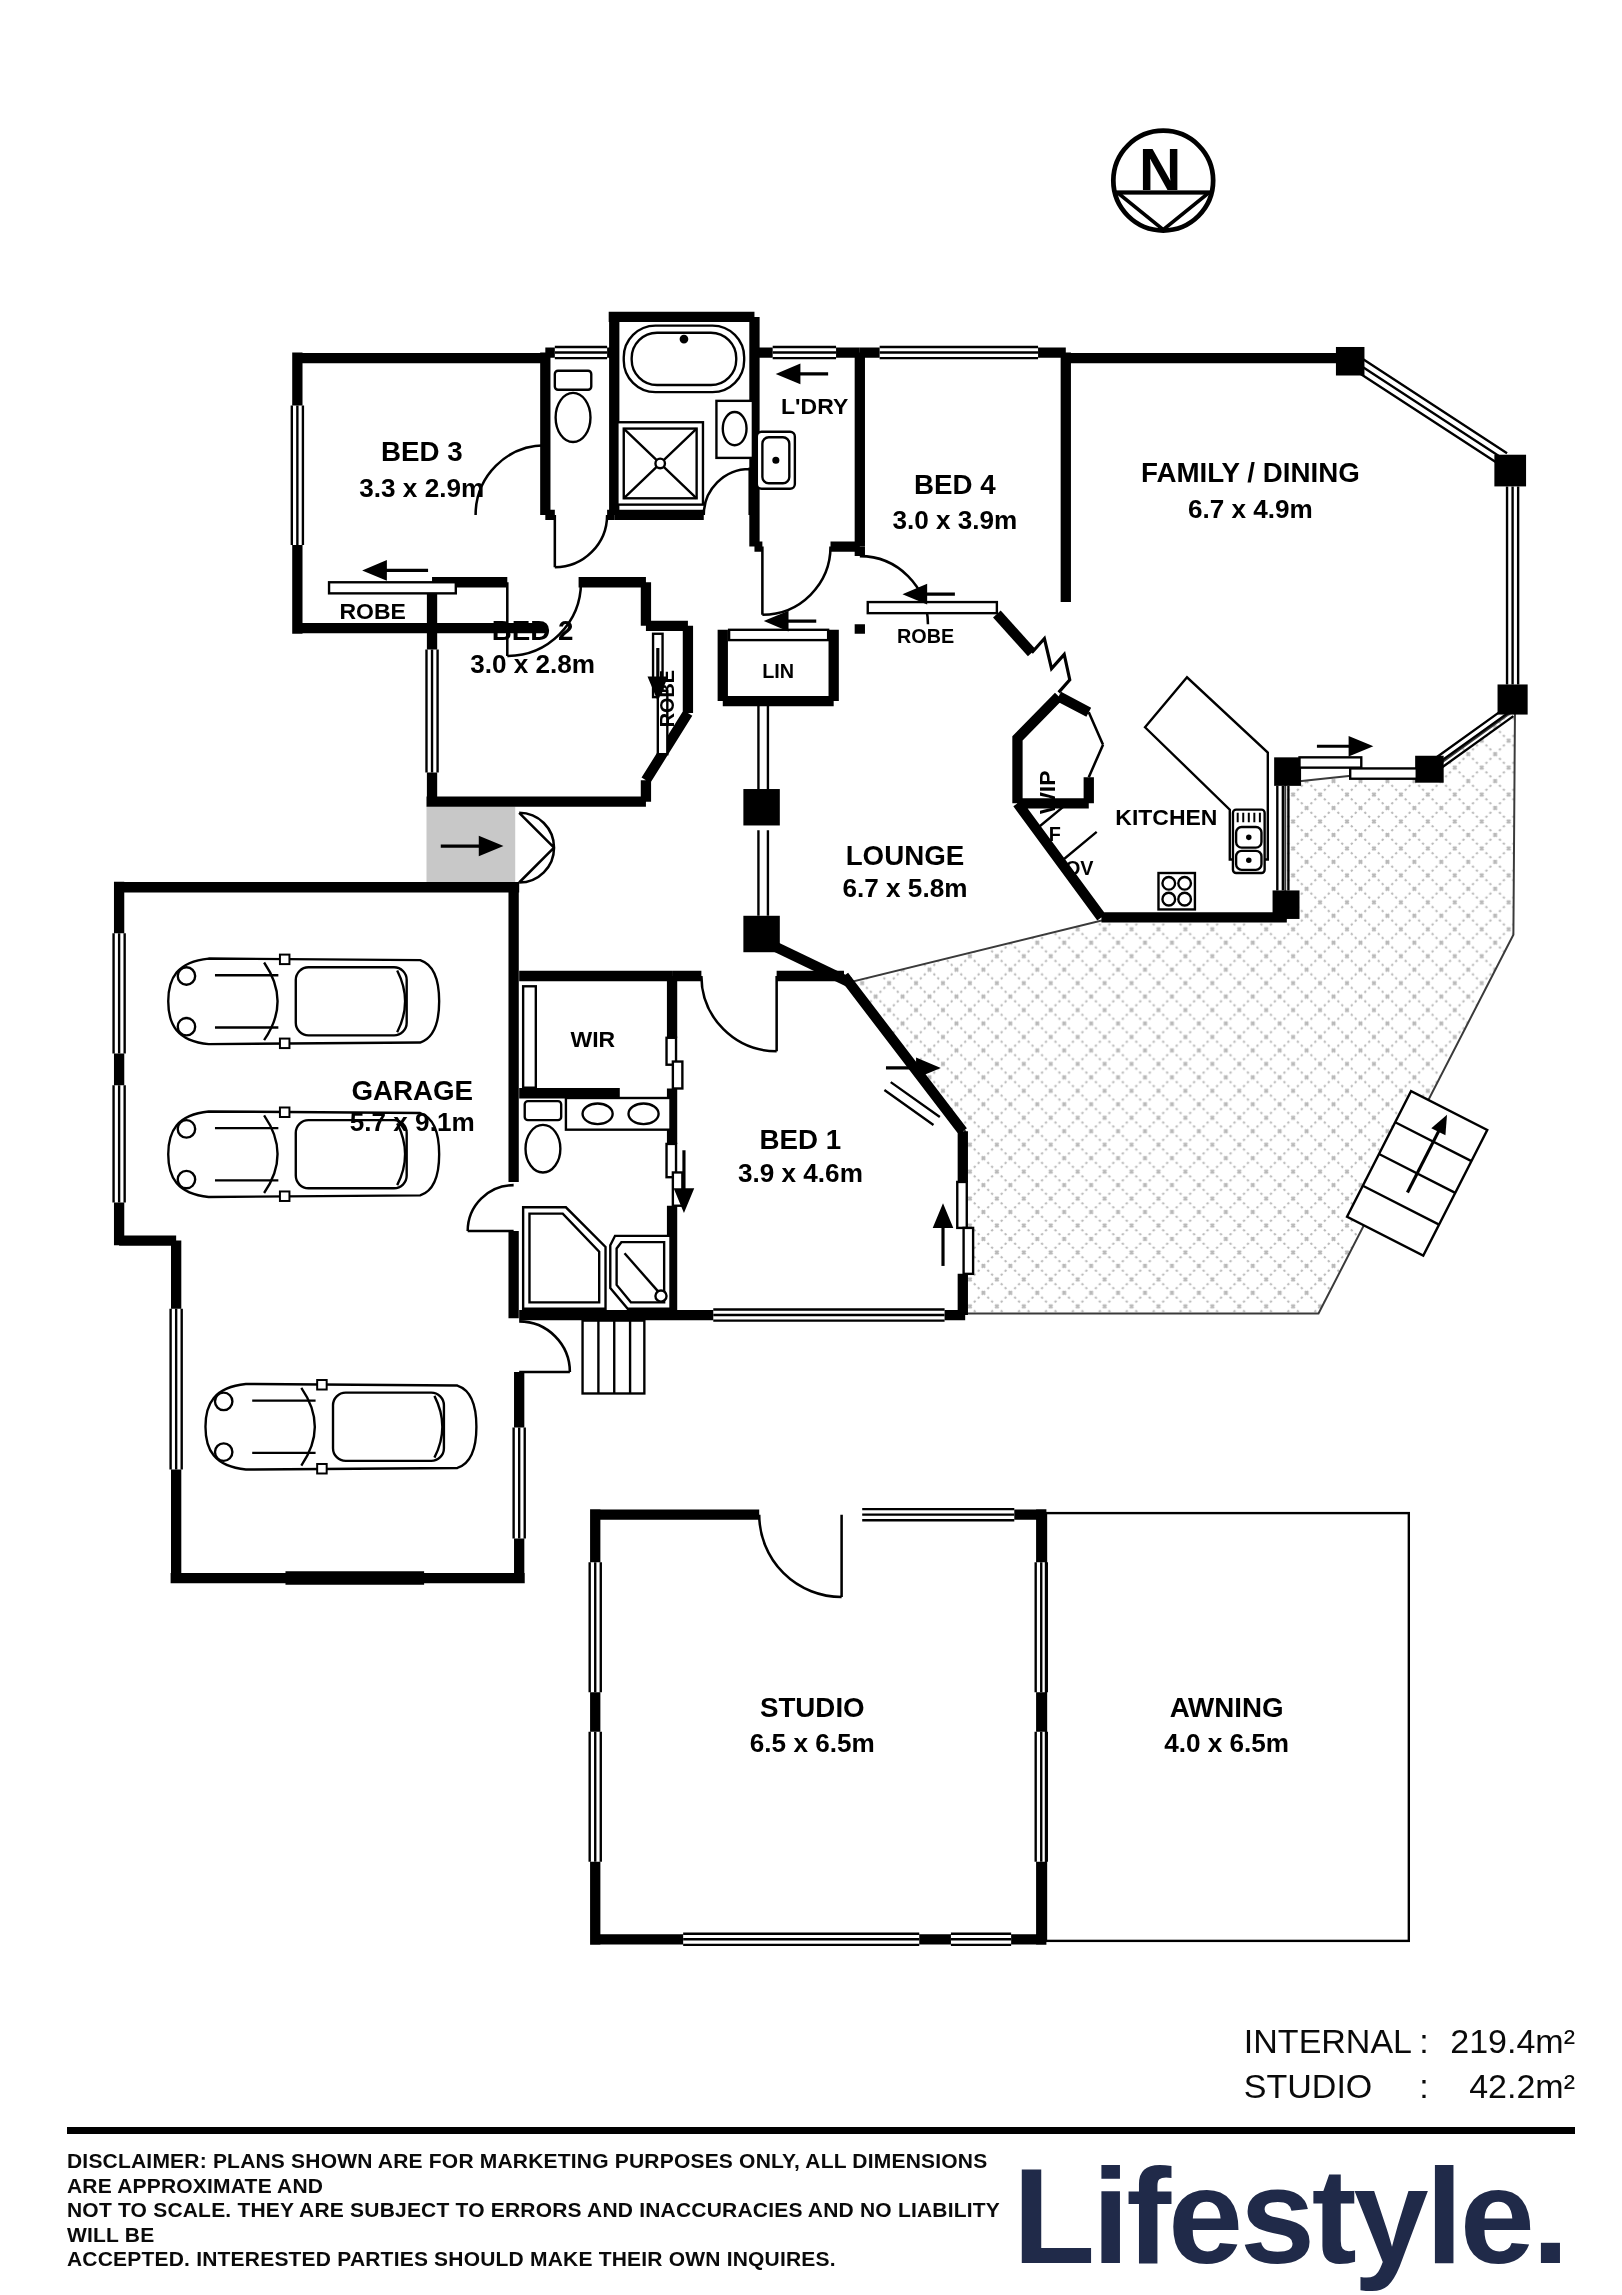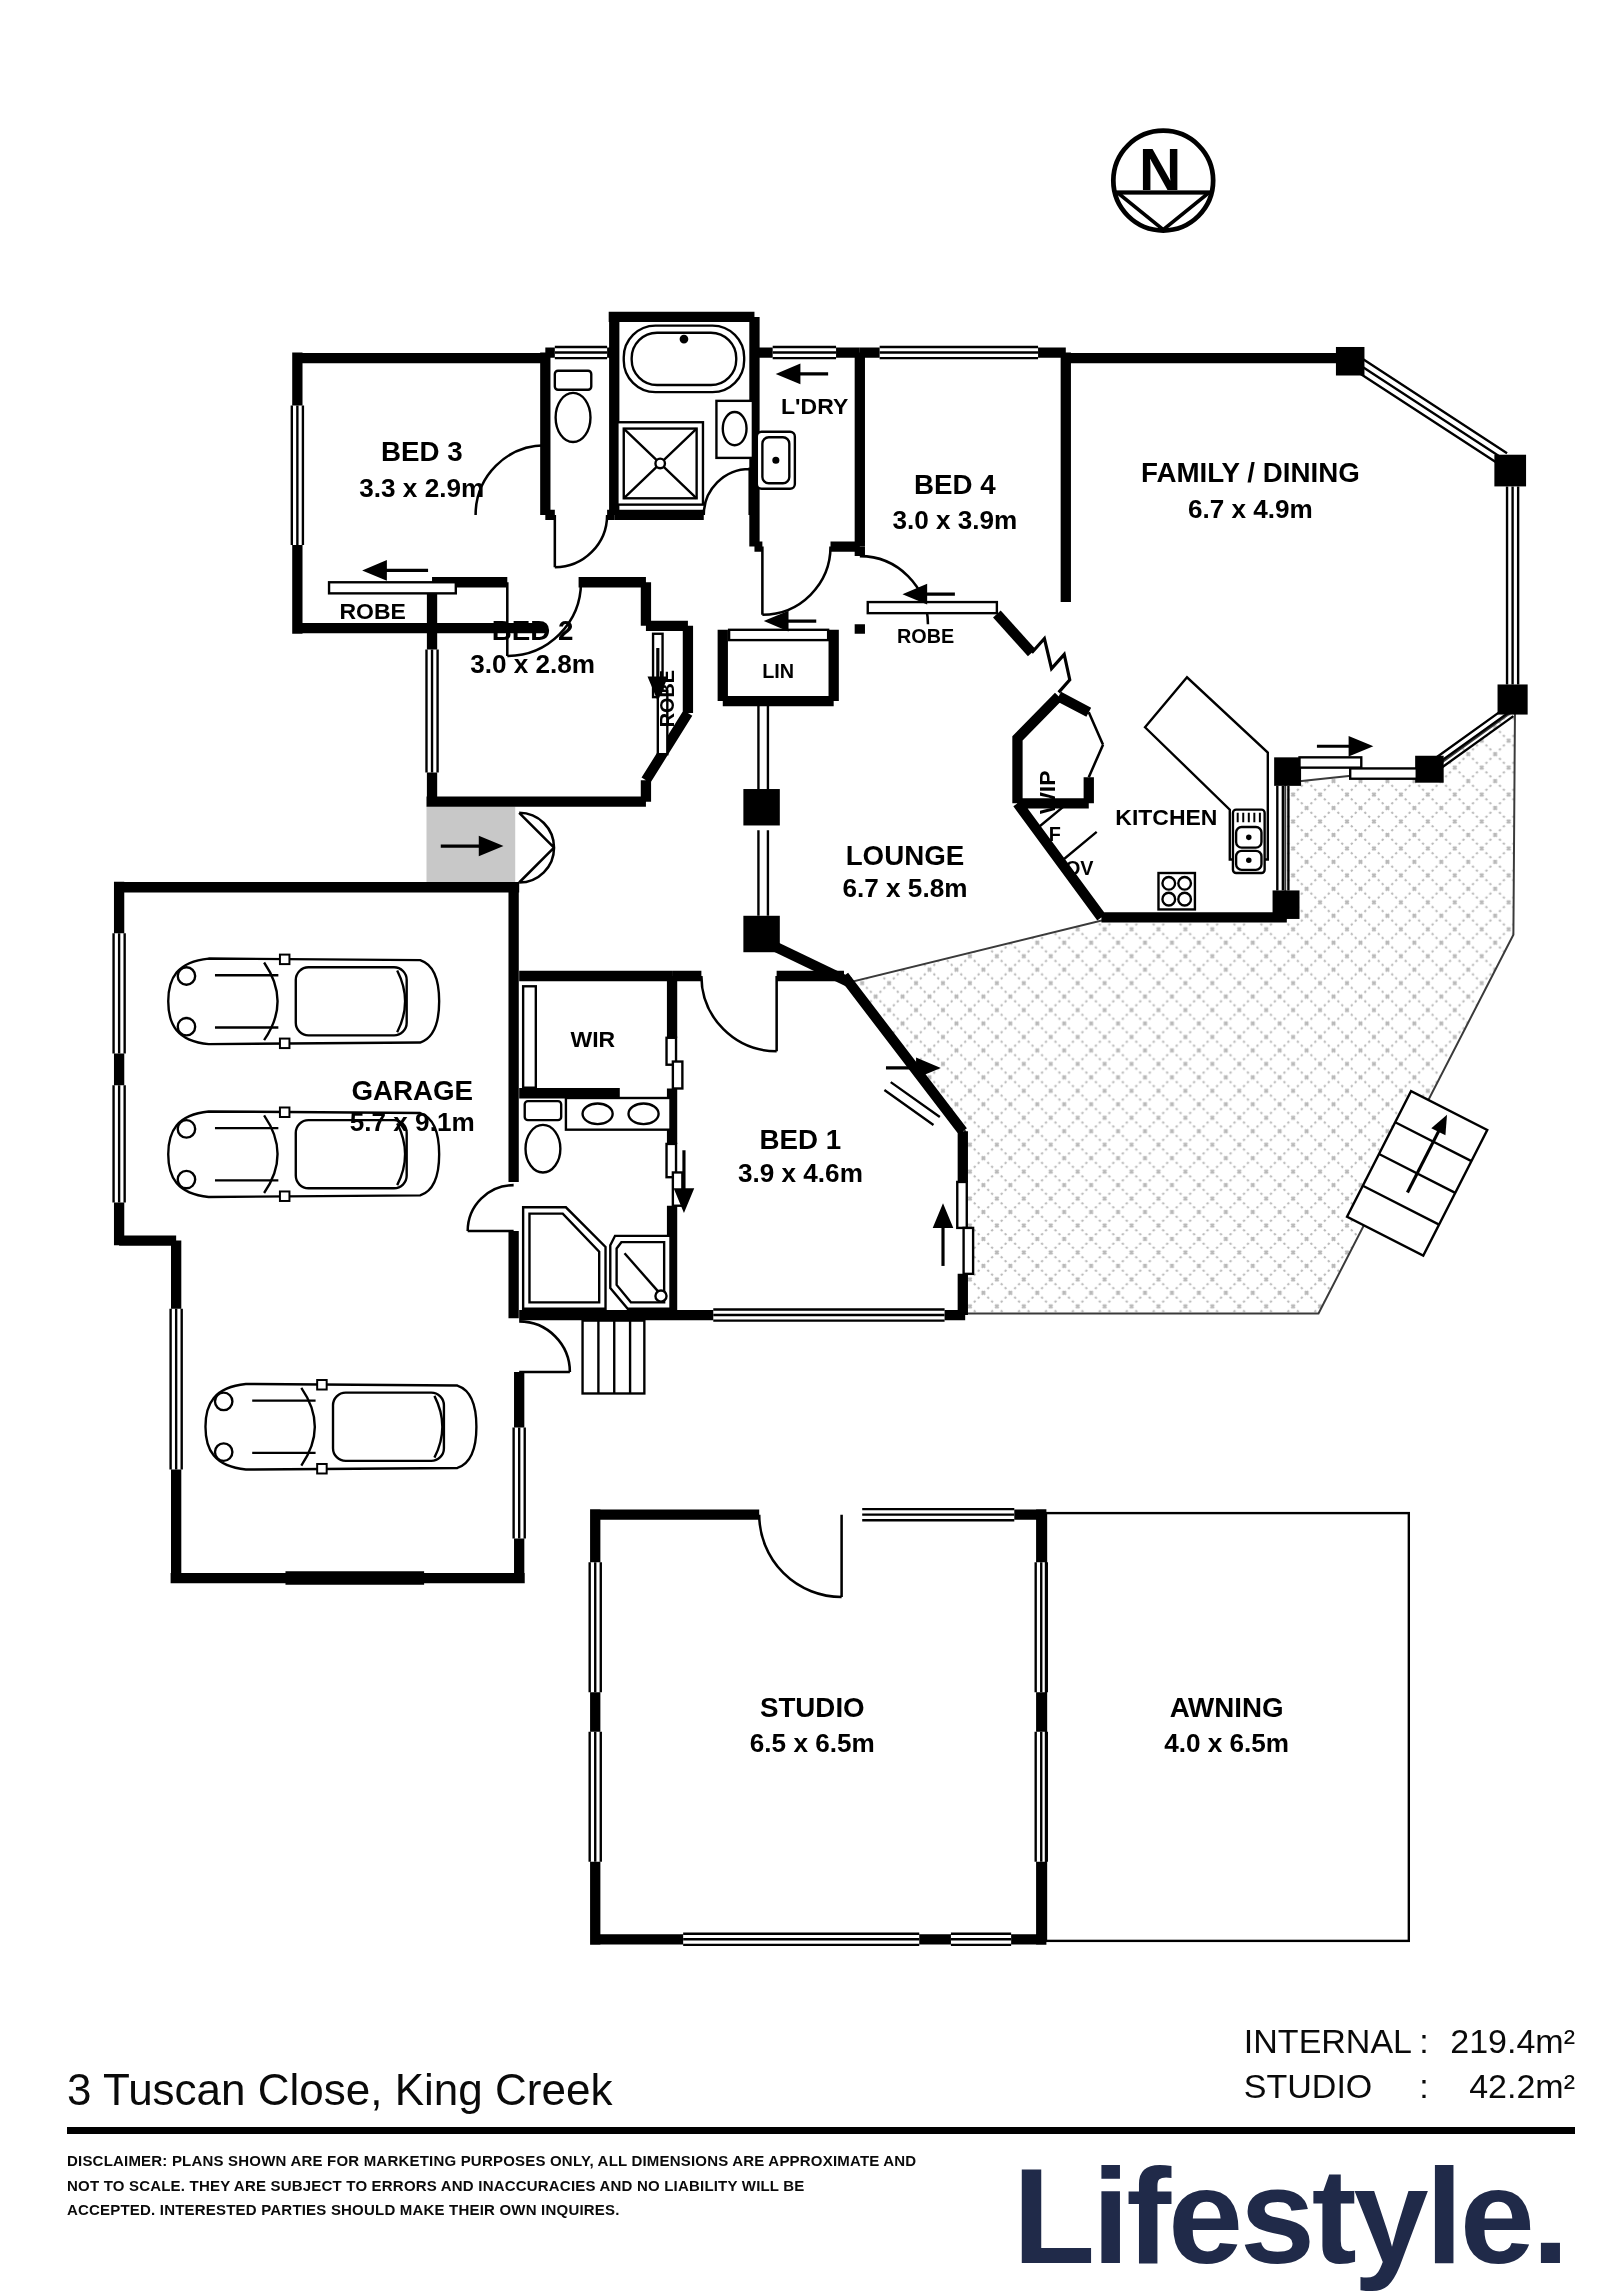--- a/index.html
+++ b/index.html
@@ -17,21 +17,21 @@
     position:absolute;right:48px;top:2022px;
     display:grid;grid-template-columns:auto 24px 139px;row-gap:6.3px;
     font-size:34px;color:#0a0a0a;
   }
   .areas .lbl{justify-self:start;}
   .areas .colon{justify-self:center;}
   .areas .val{justify-self:end;}
   .rule{position:absolute;left:67px;top:2127px;width:1508px;height:7.1px;background:#000;}
   .disclaimer{
     position:absolute;left:67px;top:2149px;width:935px;
-    font-size:15px;font-weight:700;line-height:24.6px;color:#0a0a0a;
+    font-size:21px;font-weight:700;line-height:24.6px;color:#0a0a0a;
     white-space:pre-line;letter-spacing:0.2px;
   }
   .brand{
     position:absolute;right:57px;top:2149px;
     font-size:135px;font-weight:700;line-height:1.0;letter-spacing:-3.2px;
     white-space:nowrap;
     margin-left:28px;
   }
   
   text{font-family:"Liberation Sans", sans-serif;fill:#000;}
@@ -359,21 +359,20 @@
     <text class="room-dims" x="520" y="1428">5.7 x 9.1m</text>
 
     <text class="room-name" x="1025" y="2168">STUDIO</text>
     <text class="room-dims" x="1025" y="2212">6.5 x 6.5m</text>
 
     <text class="room-name" x="1548" y="2168">AWNING</text>
     <text class="room-dims" x="1548" y="2212">4.0 x 6.5m</text>
   </g>
 </svg>
 
-  <div class="address">3 Tuscan Close, King Creek</div>
 
   <div class="areas">
     <span class="lbl">INTERNAL</span>
     <span class="colon">:</span>
     <span class="val">219.4m²</span>
     <span class="lbl">STUDIO</span>
     <span class="colon">:</span>
     <span class="val">42.2m²</span>
   </div>
 

